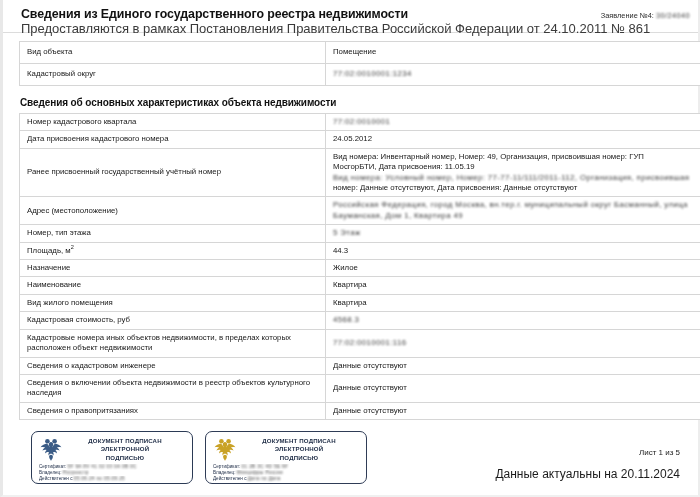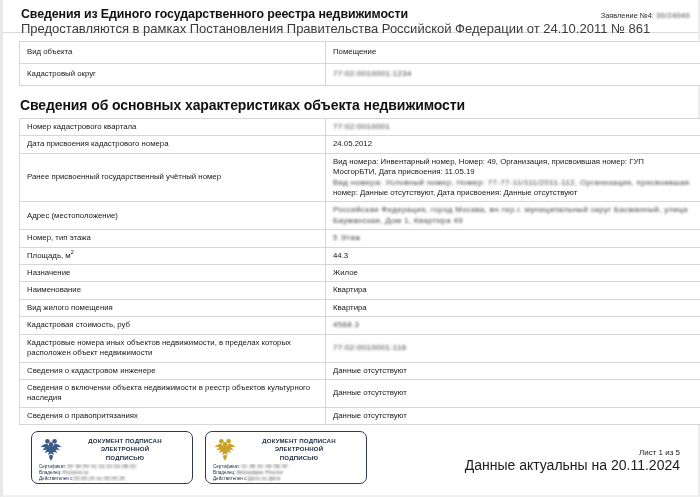--- a/index.html
+++ b/index.html
@@ -102,21 +102,21 @@
     line-height: 10.4px;
     color: #181818;
   }
   .tbl td.k { width: 292px; margin-top: 16px; }
   .tbl td.v { width: 376px; }
 
   .tbl-1 { margin-top: 8px; }
   .tbl-1 td { height: 15px; }
 
   .section-head {
-    font-size: 14px;
+    font-size: 10px;
     font-weight: bold;
     color: #111;
     margin: 11px 0 5px 17px;
     letter-spacing: -0.1px;
   }
 
   .tbl-2 td { }
 
   .multi { line-height: 10.2px; }
 
@@ -183,24 +183,24 @@
     right: 18px;
     top: 447px;
     text-align: right;
   }
   .footer-page {
     font-size: 8px;
     color: #1c1c1c;
     line-height: 12px;
   }
   .footer-note {
-    font-size: 14px;
+    font-size: 12px;
     color: #1c1c1c;
     line-height: 12px;
-    margin-top: 0;
+    margin-top: 9px;
   }
   sup { font-size: 5.6px; vertical-align: super; line-height: 0; }
 </style>
 </head>
 <body>
 
 <div class="page">
 
   <div class="doc-header">
     <div class="header-mid">

